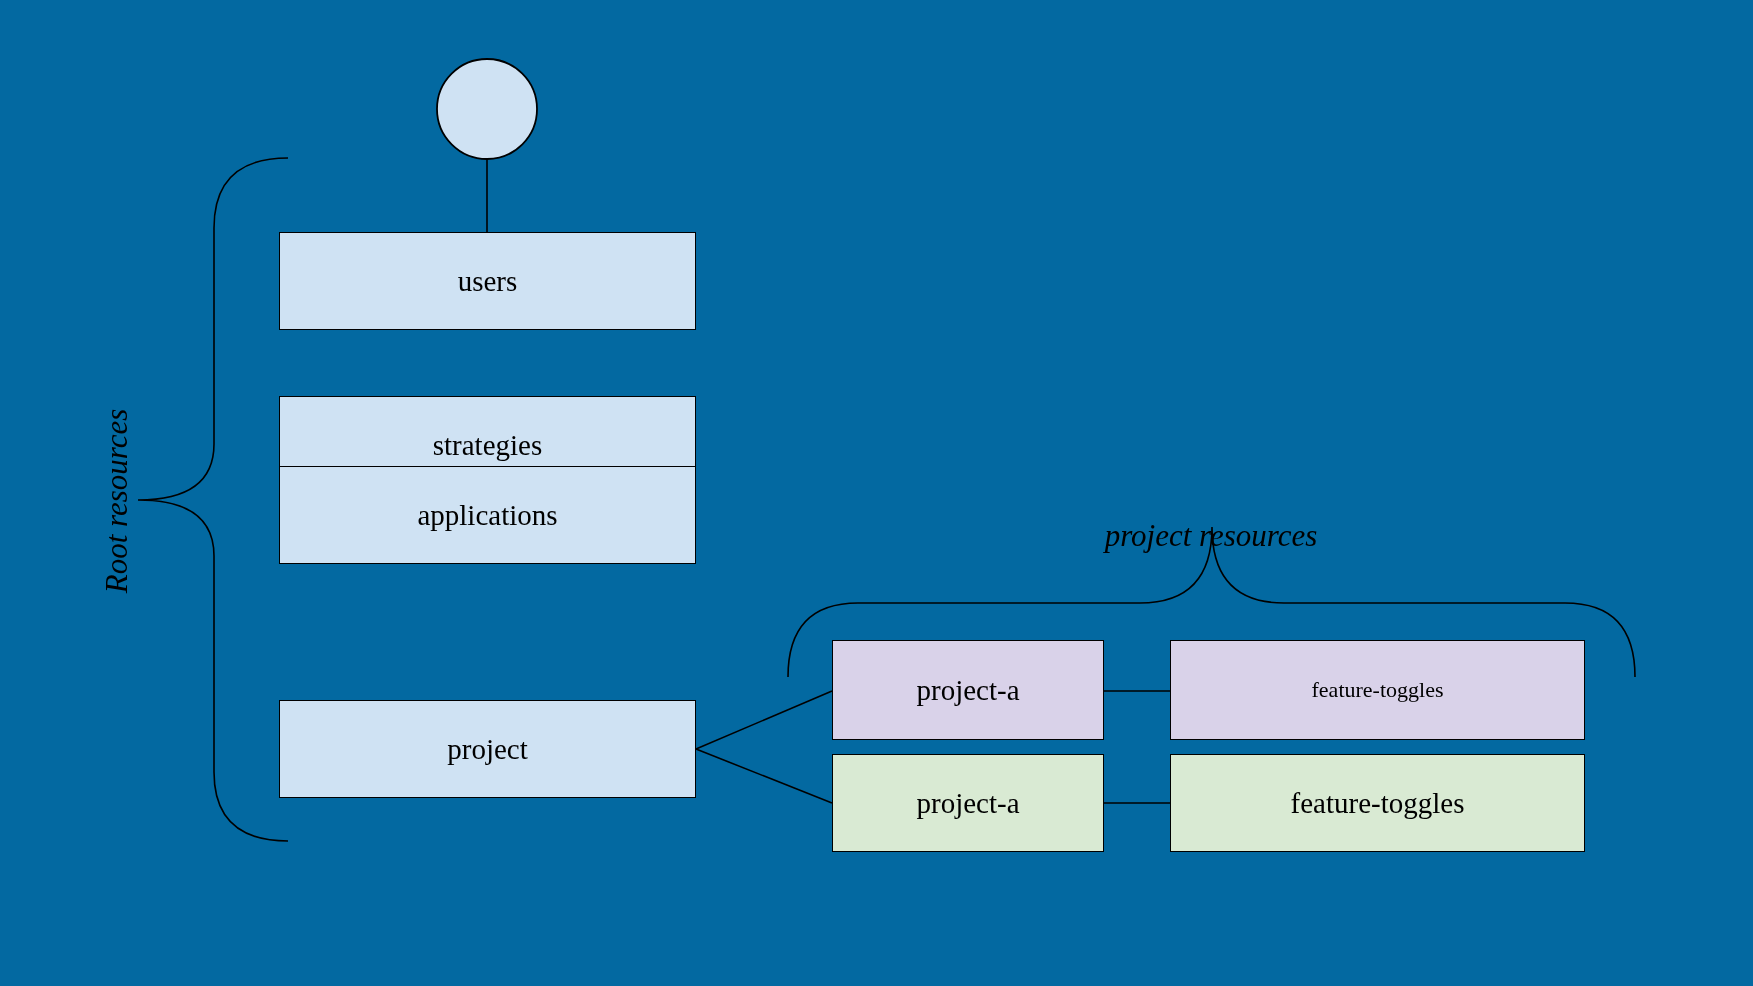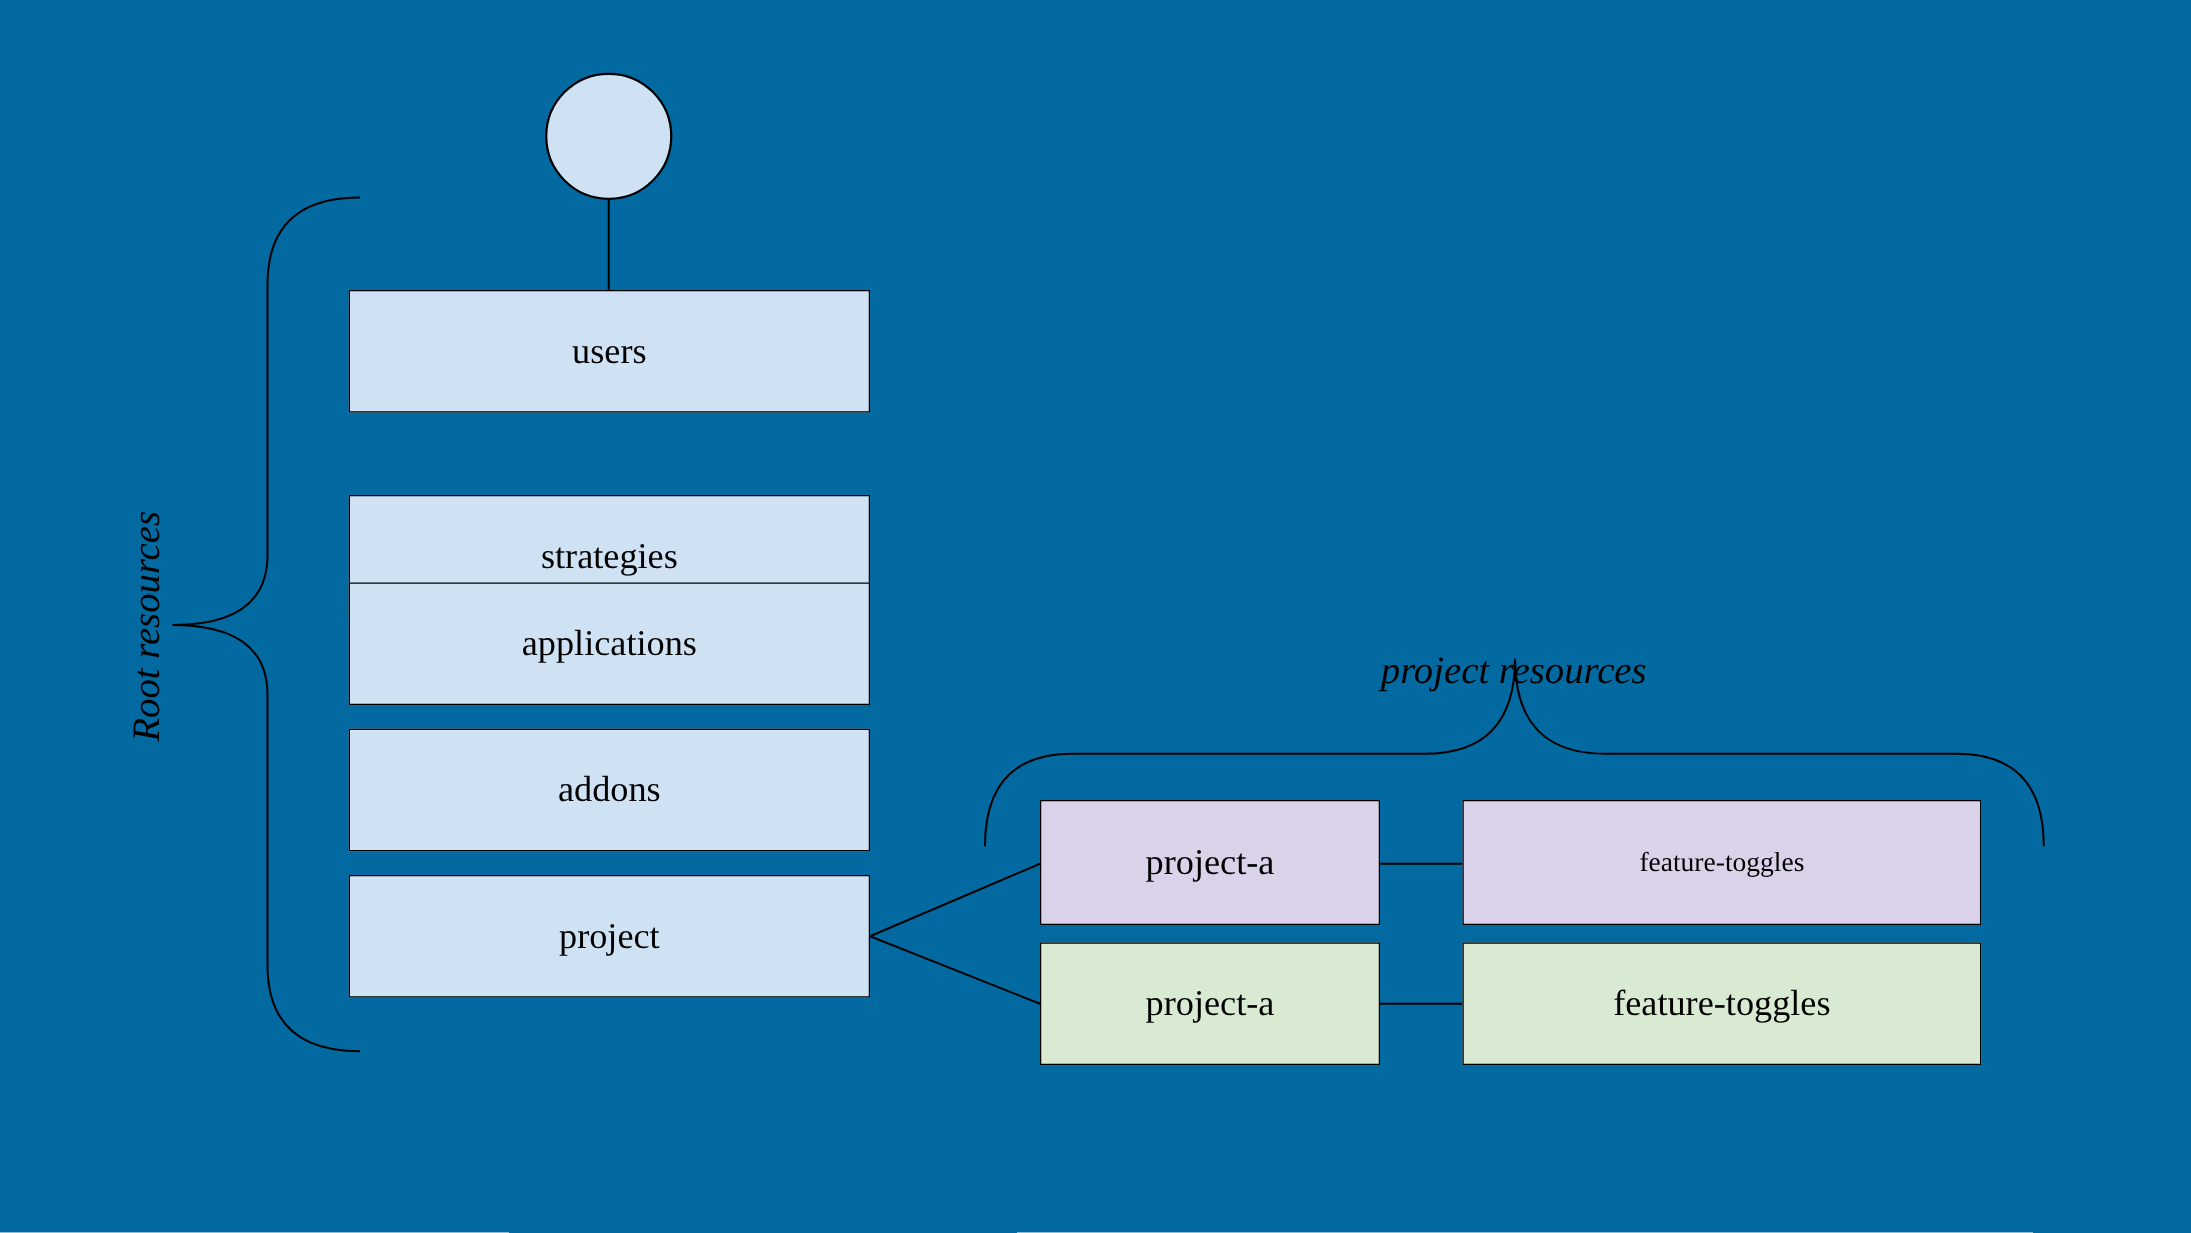--- a/index.html
+++ b/index.html
@@ -79,21 +79,20 @@
     <line class="stroke-line" x1="696" y1="749" x2="832" y2="691"></line>
     <line class="stroke-line" x1="696" y1="749" x2="832" y2="803"></line>
 
     <line class="stroke-line" x1="1104" y1="691" x2="1170" y2="691"></line>
     <line class="stroke-line" x1="1104" y1="803" x2="1170" y2="803"></line>
   </svg>
 
   <div class="node root-node" style="top:232px;">users</div>
   <div class="node root-node" style="top:349px;margin-top:47px;">strategies</div>
   <div class="node root-node" style="top:466px;">applications</div>
-  <div class="node root-node" style="top:583px;">addons</div>
   <div class="node root-node" style="top:700px;">project</div>
 
   <div class="node purple-node" style="left:832px; top:640px; width:272px; height:100px;">project-a</div>
   <div class="node purple-node small-label" style="left:1170px; top:640px; width:415px; height:100px;">feature-toggles</div>
 
   <div class="node green-node" style="left:832px; top:754px; width:272px; height:98px;">project-a</div>
   <div class="node green-node" style="left:1170px; top:754px; width:415px; height:98px;">feature-toggles</div>
 
   <div class="group-label vertical" style="left:117px; top:501px;">Root resources</div>
   <div class="group-label" style="left:1211px; top:492px;margin-top:44px;">project resources</div>

